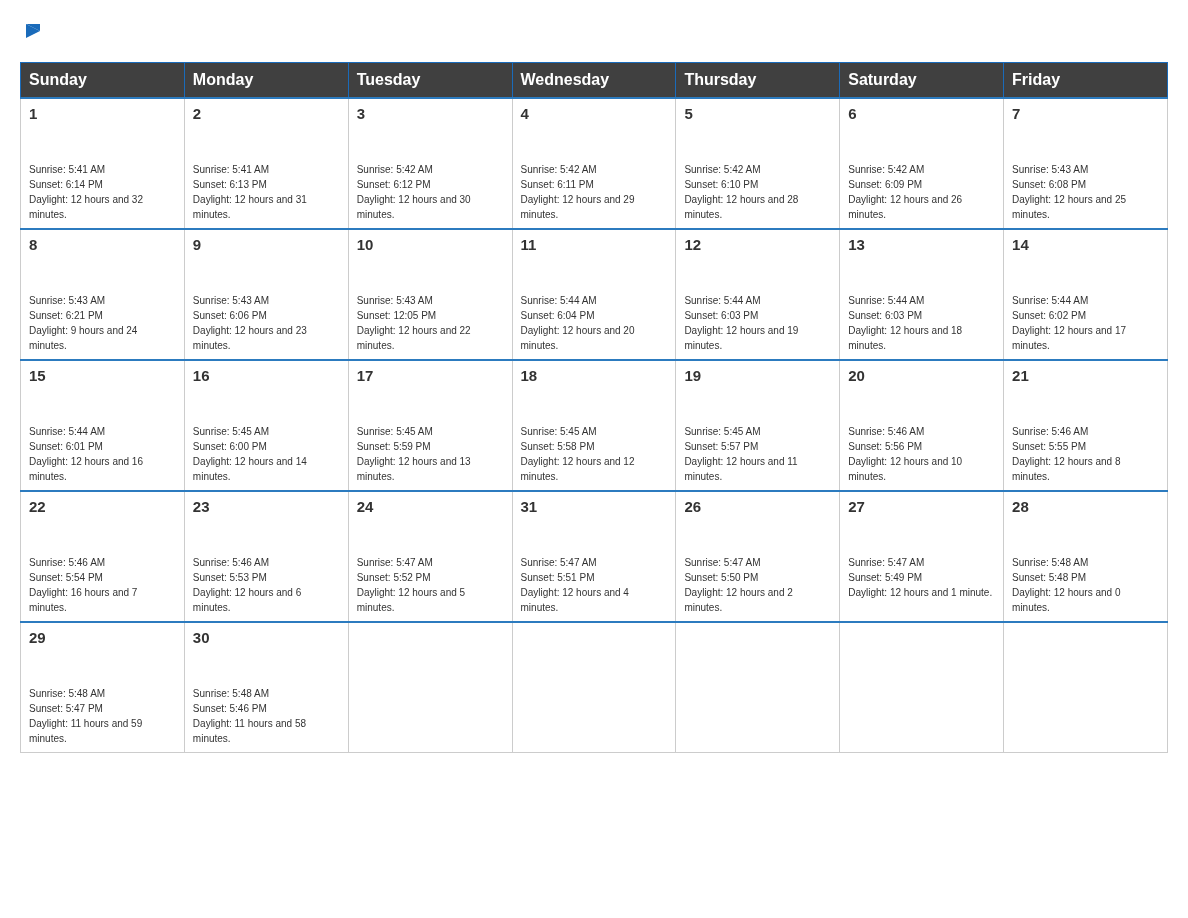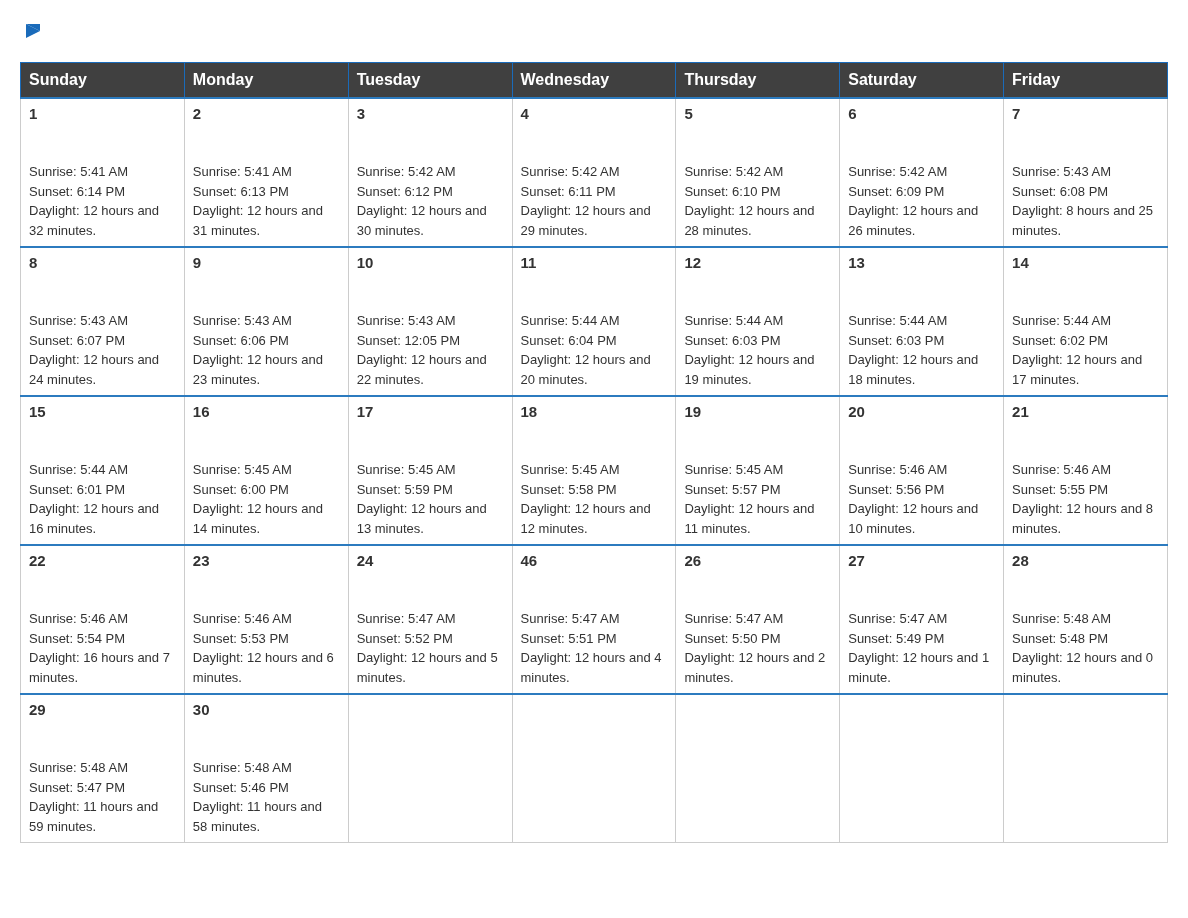--- a/index.html
+++ b/index.html
@@ -53,21 +53,21 @@
     }
     .calendar tr:first-child td { border-top: 2px solid #2c7bbf; }
     .calendar tr td { border-top: 2px solid #2c7bbf; }
     .day-num {
       font-size: 15px;
       font-weight: bold;
       margin-bottom: 4px;
       display: block;
     }
     .day-info {
-      font-size: 13px;
+      font-size: 10px;
       line-height: 1.5;
       margin-top: 40px;
     }
     .empty-cell { background: #fff; }
     
     .logo-wrapper {
       display: flex;
       flex-direction: column;
     }
     .logo-line1 {
@@ -163,31 +163,31 @@
           <div>Sunrise: 5:42 AM</div>
           <div>Sunset: 6:09 PM</div>
           <div>Daylight: 12 hours and 26 minutes.</div>
         </div>
       </td>
         <td>
         <span class="day-num">7</span>
         <div class="day-info">
           <div>Sunrise: 5:43 AM</div>
           <div>Sunset: 6:08 PM</div>
-          <div>Daylight: 8 hours and 25 minutes.</div>
+          <div>Daylight: 12 hours and 25 minutes.</div>
         </div>
       </td>
       </tr>
       <tr>
         <td>
         <span class="day-num">8</span>
         <div class="day-info">
           <div>Sunrise: 5:43 AM</div>
-          <div>Sunset: 6:07 PM</div>
-          <div>Daylight: 12 hours and 24 minutes.</div>
+          <div>Sunset: 6:21 PM</div>
+          <div>Daylight: 9 hours and 24 minutes.</div>
         </div>
       </td>
         <td>
         <span class="day-num">9</span>
         <div class="day-info">
           <div>Sunrise: 5:43 AM</div>
           <div>Sunset: 6:06 PM</div>
           <div>Daylight: 12 hours and 23 minutes.</div>
         </div>
       </td>
@@ -309,21 +309,21 @@
       </td>
         <td>
         <span class="day-num">24</span>
         <div class="day-info">
           <div>Sunrise: 5:47 AM</div>
           <div>Sunset: 5:52 PM</div>
           <div>Daylight: 12 hours and 5 minutes.</div>
         </div>
       </td>
         <td>
-        <span class="day-num">46</span>
+        <span class="day-num">31</span>
         <div class="day-info">
           <div>Sunrise: 5:47 AM</div>
           <div>Sunset: 5:51 PM</div>
           <div>Daylight: 12 hours and 4 minutes.</div>
         </div>
       </td>
         <td>
         <span class="day-num">26</span>
         <div class="day-info">
           <div>Sunrise: 5:47 AM</div>

